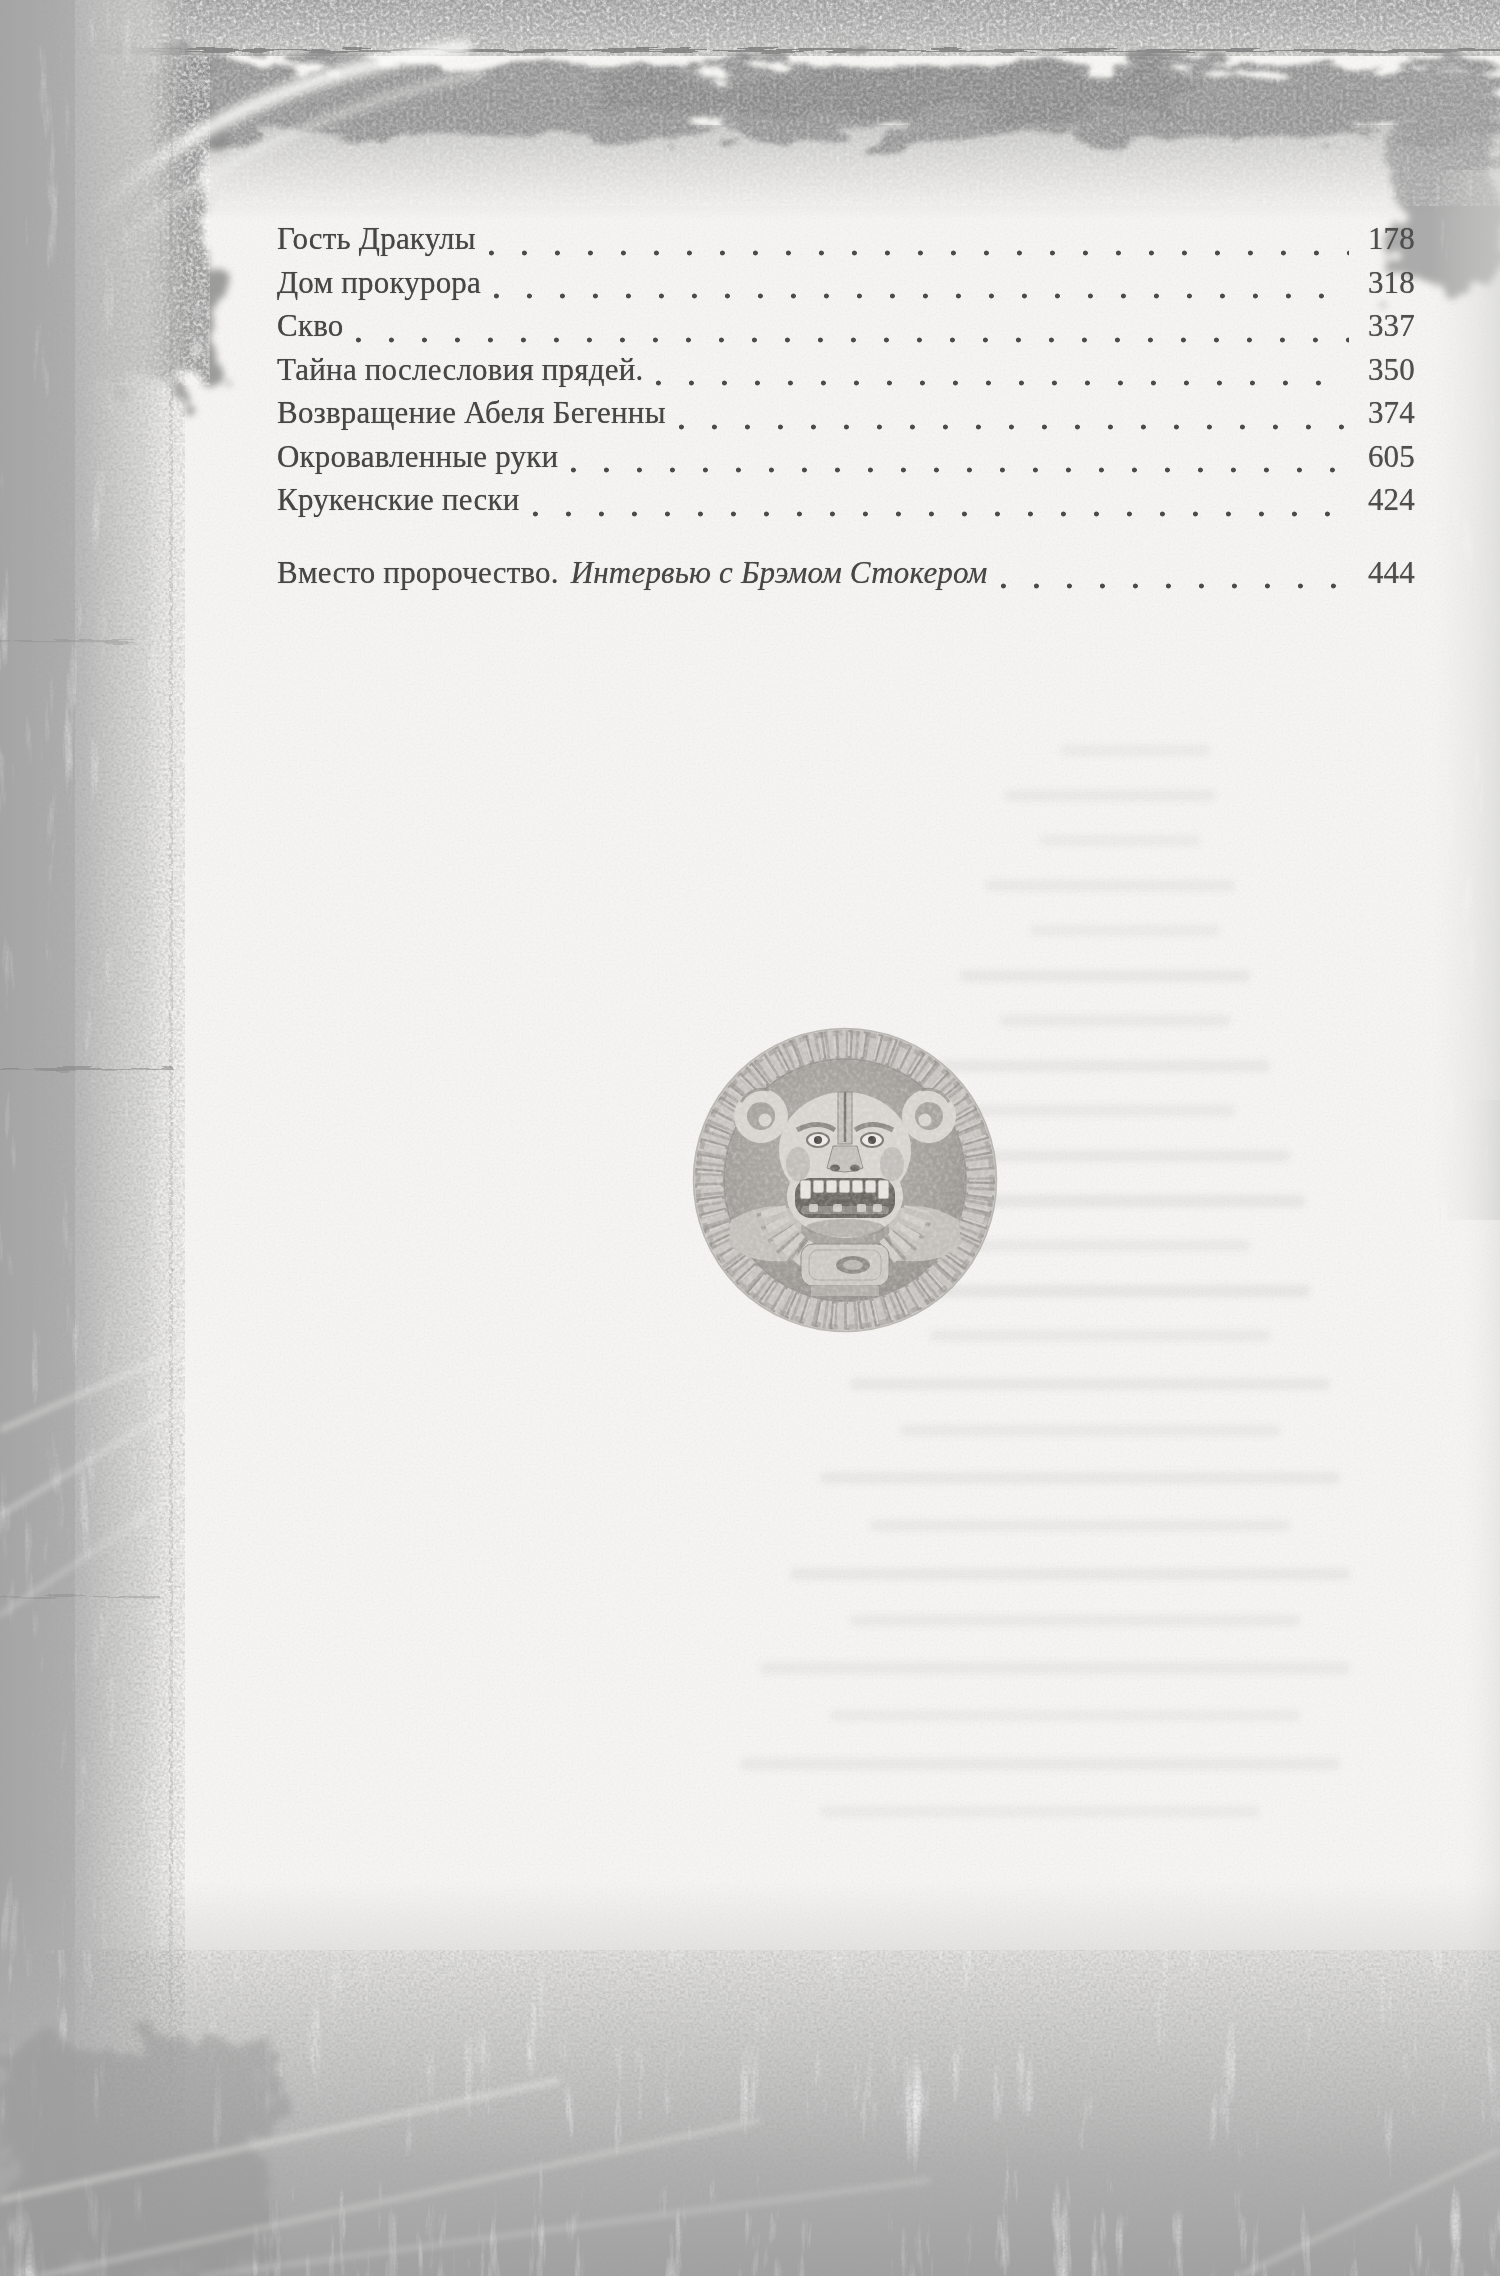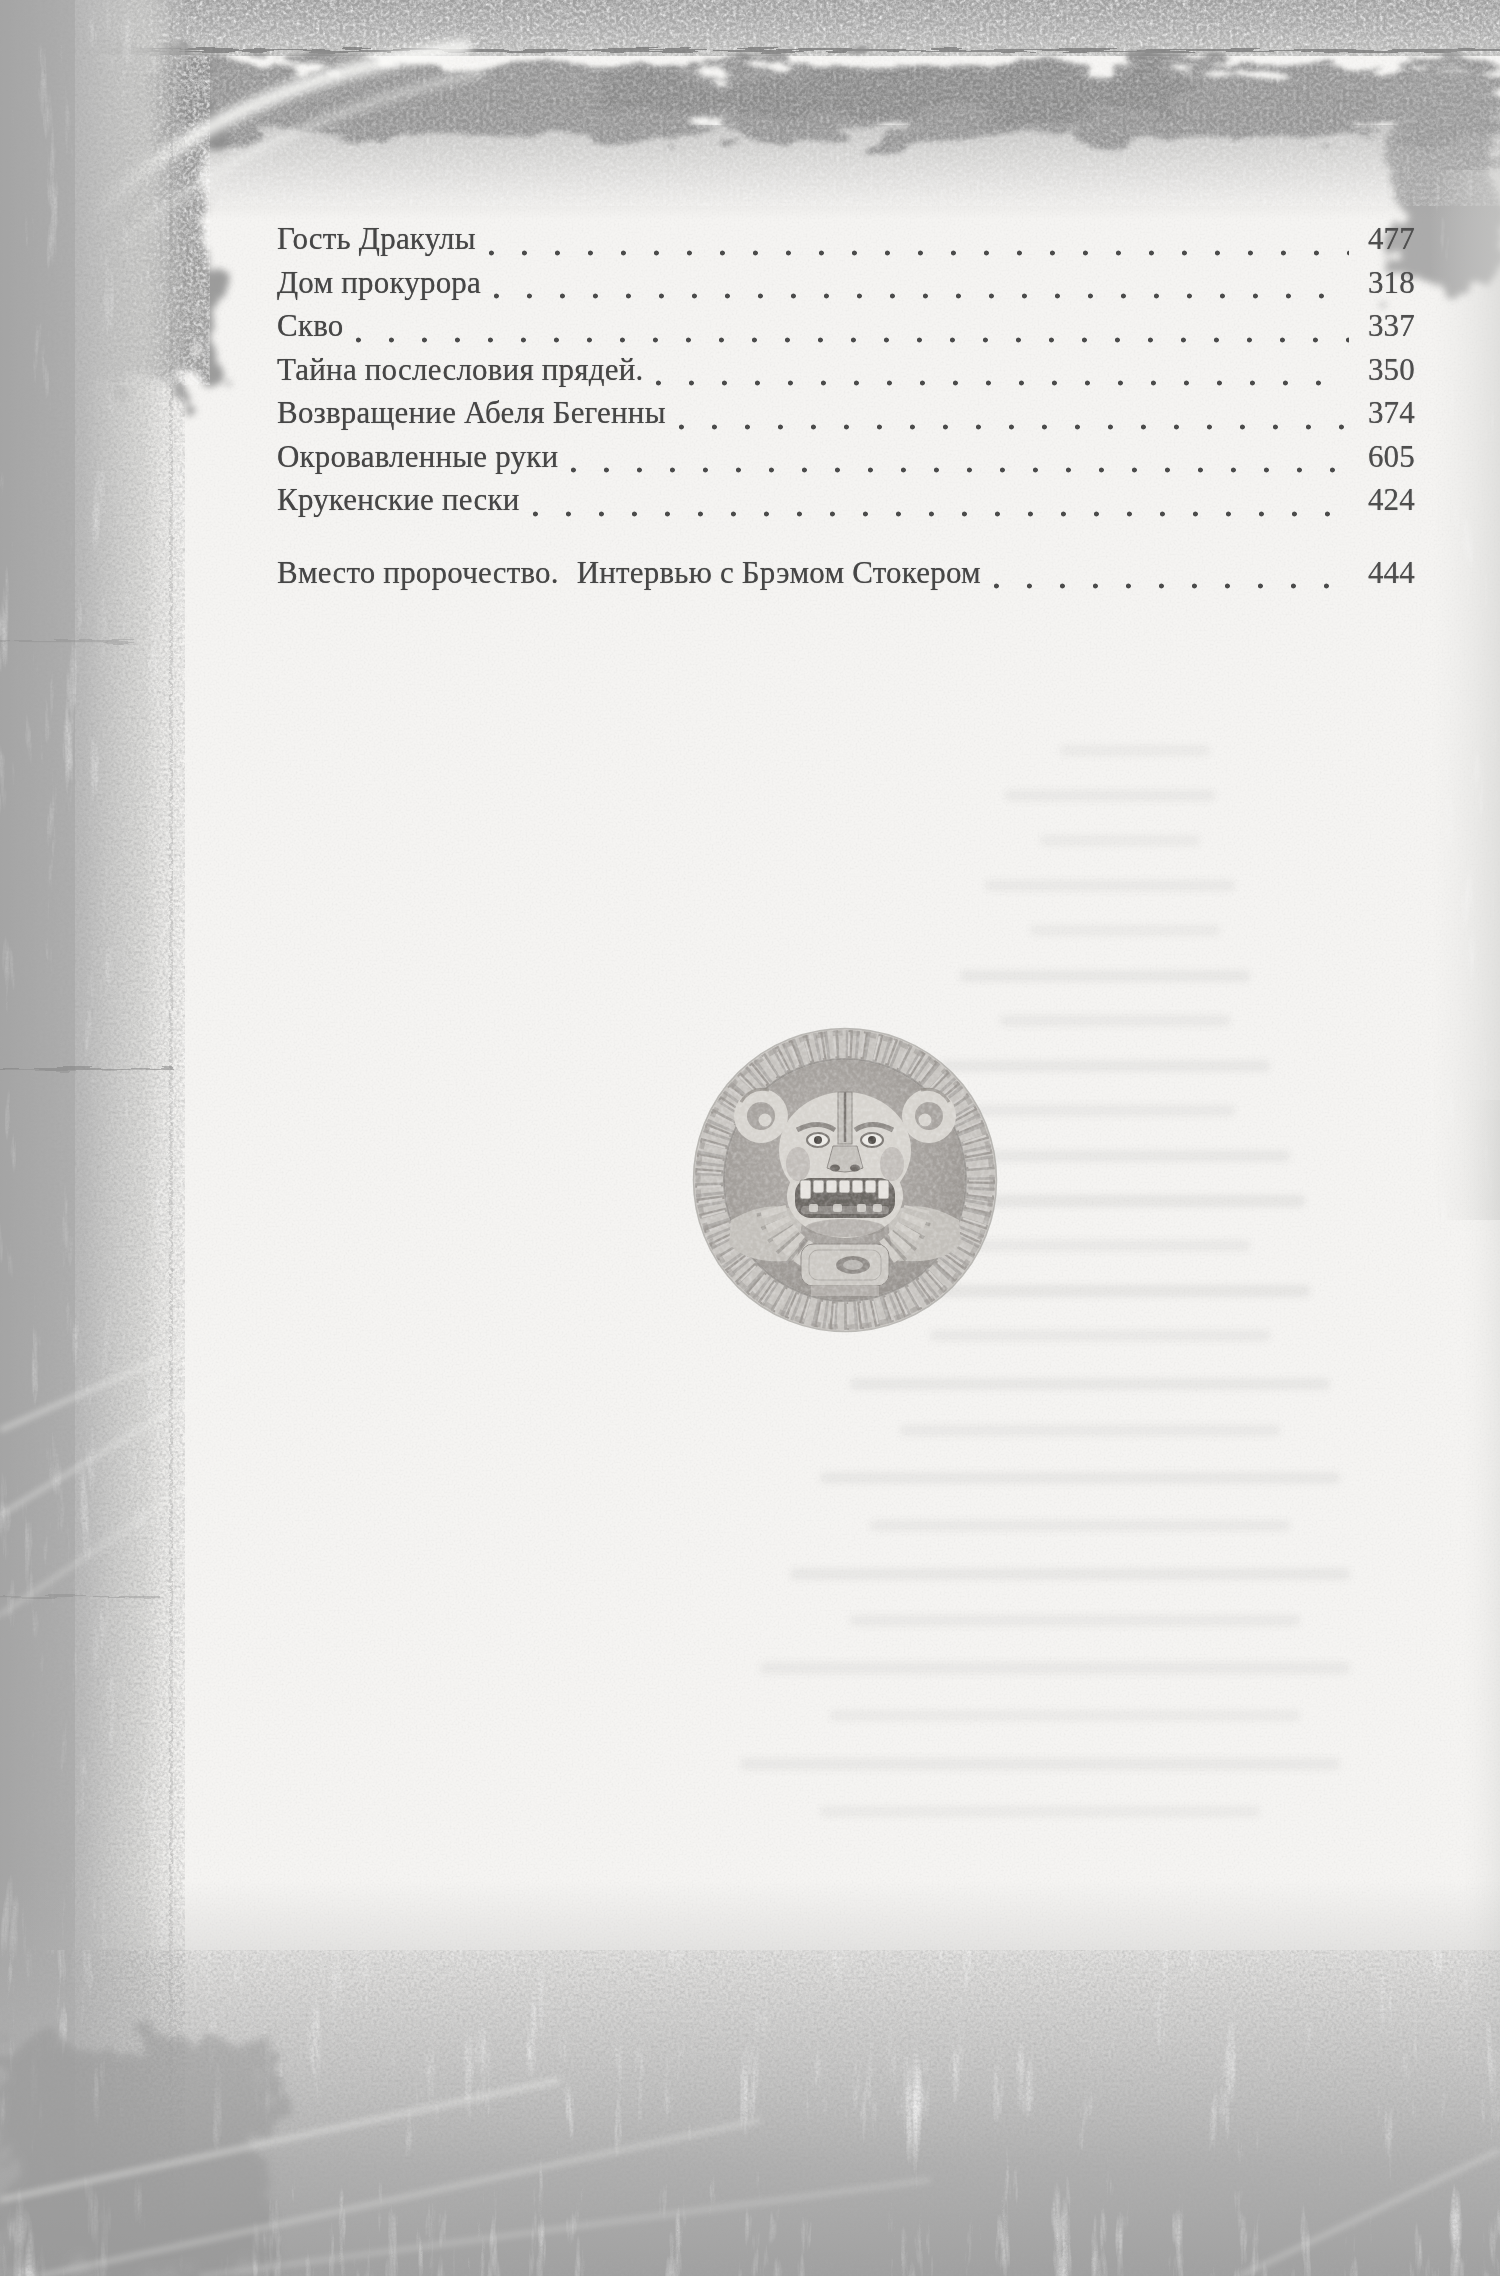--- a/index.html
+++ b/index.html
@@ -24,21 +24,21 @@
     white-space:nowrap;
   }
   .toc-title{flex:0 0 auto;color:#464646;}
   .leader{
     flex:1 1 auto;align-self:flex-end;height:6px;margin:0 4px 9px 13px;
     background-image:radial-gradient(circle at 2.4px 3px, #4b4b4b 2.1px, rgba(0,0,0,0) 2.8px);
     background-size:33px 6px;background-repeat:repeat-x;background-position:left bottom;
   }
   .pg{flex:0 0 auto;min-width:62px;text-align:right;color:#4e4e4e;}
   .afterword{margin-top:29px;}
-  .it{margin-left:18px;}
+  .it{font-style:italic;margin-left:12px;}
 </style>
 </head>
 <body>
 
 <div class="page">
 
   <svg class="bg-svg" viewBox="0 0 1500 2276" xmlns="http://www.w3.org/2000/svg">
     <defs>
       <linearGradient id="gTopStrip" x1="0" y1="0" x2="0" y2="1">
         <stop offset="0" stop-color="#9c9c9c"></stop>
@@ -300,21 +300,21 @@
 
       <circle r="151" filter="url(#mGrain)" opacity=".3" fill="#fff"></circle>
     </g>
   </svg>
 
   <div class="toc">
 
     <div class="toc-row">
       <span class="toc-title">Гость Дракулы</span>
       <span class="leader"></span>
-      <span class="pg">477</span>
+      <span class="pg">178</span>
     </div>
     <div class="toc-row">
       <span class="toc-title">Дом прокурора</span>
       <span class="leader"></span>
       <span class="pg">318</span>
     </div>
     <div class="toc-row">
       <span class="toc-title">Скво</span>
       <span class="leader"></span>
       <span class="pg">337</span>

